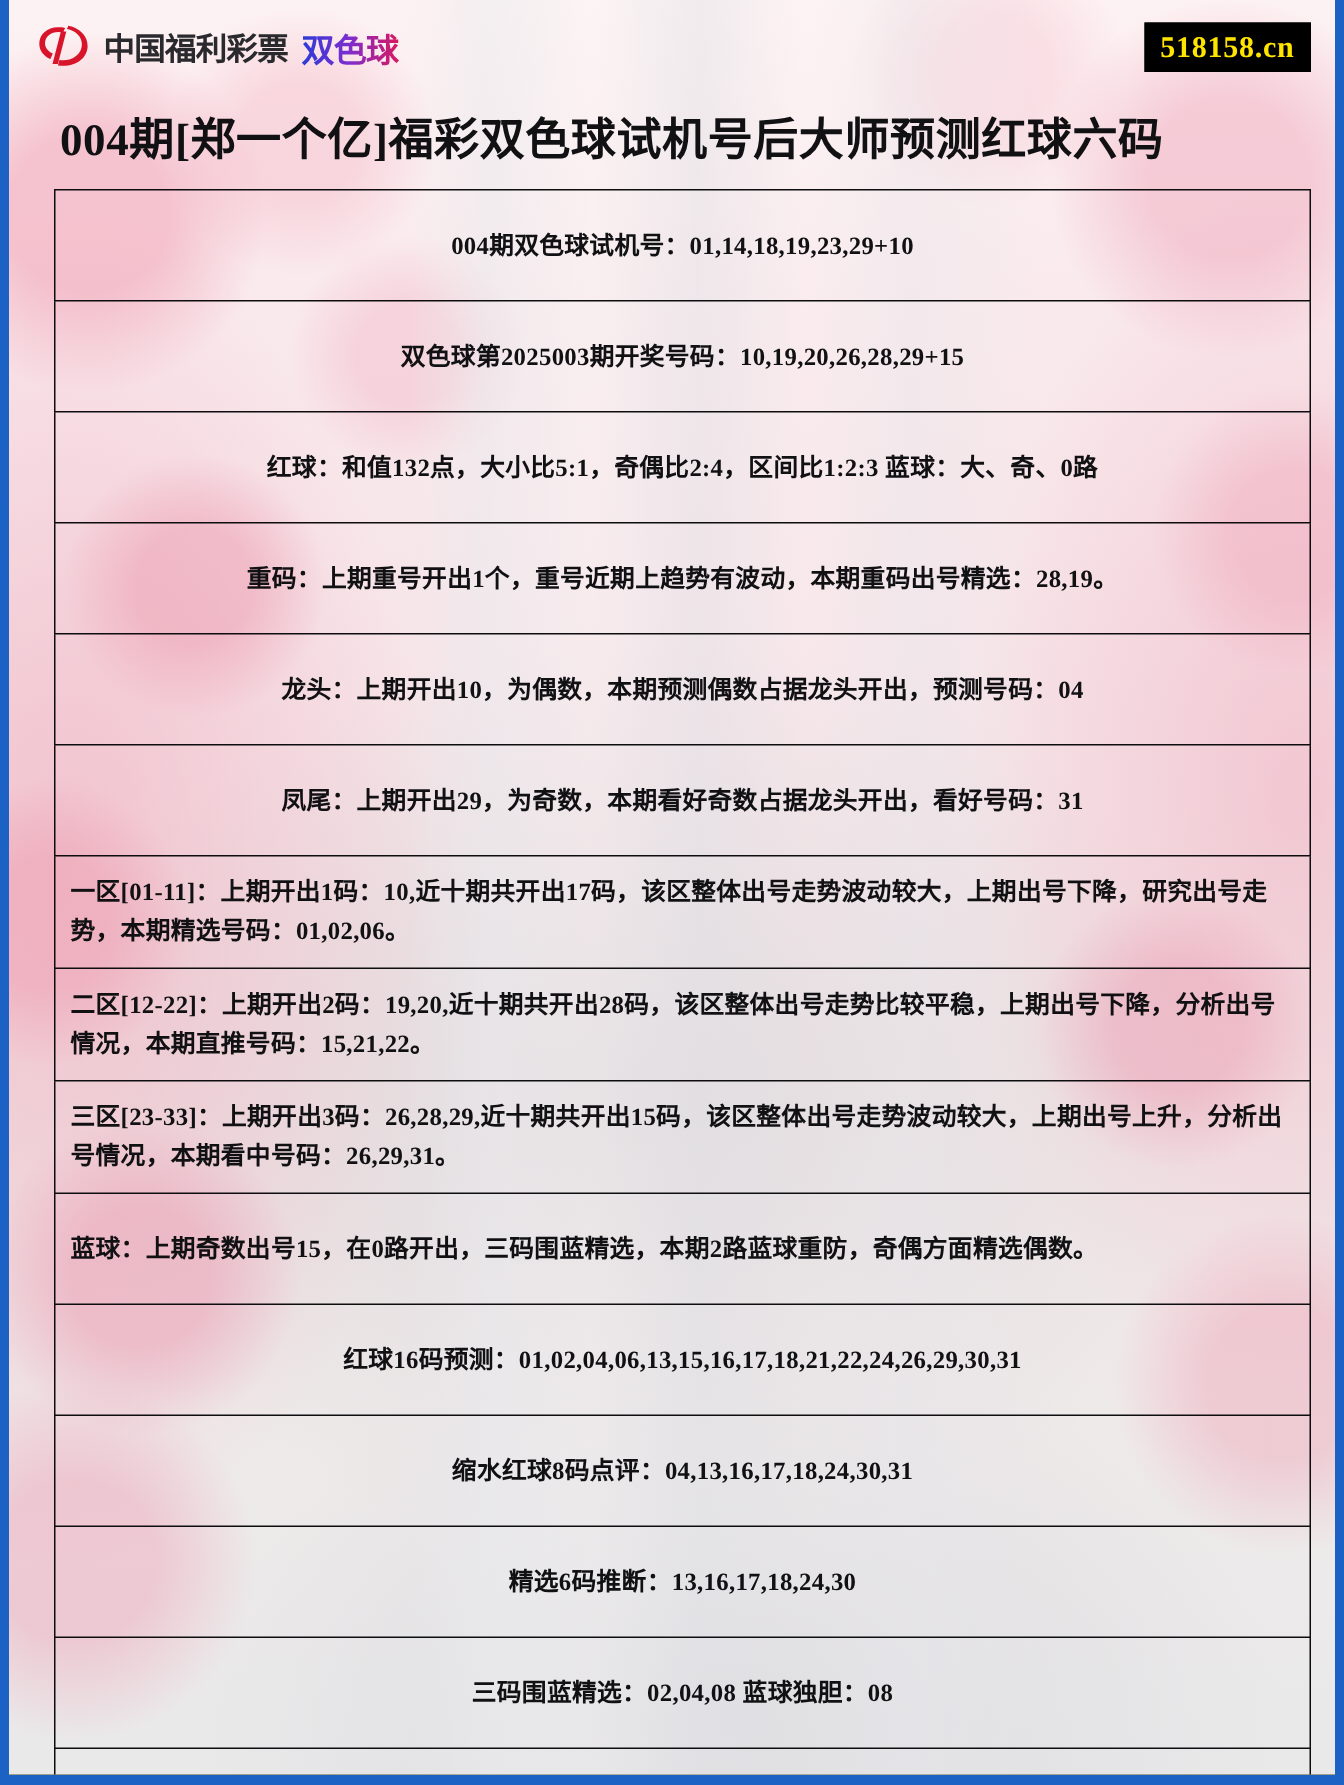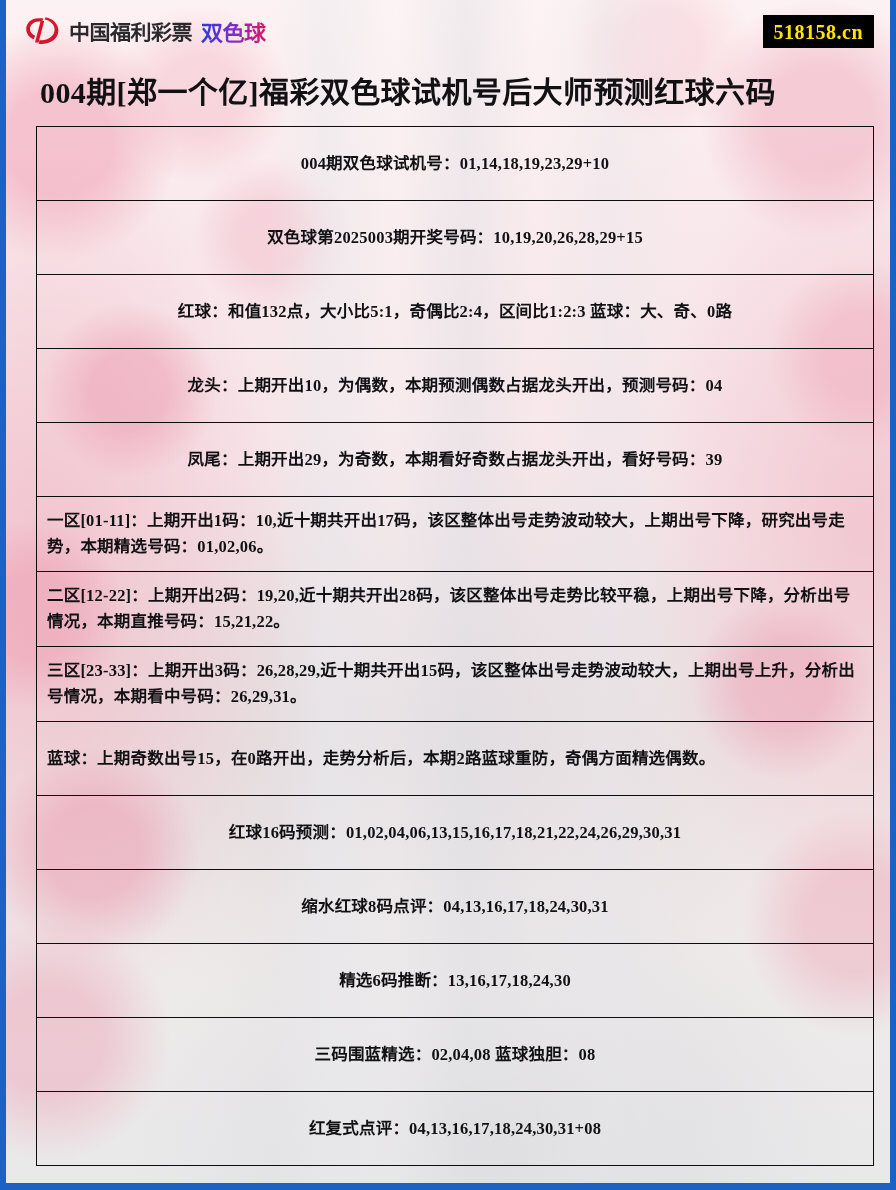--- a/index.html
+++ b/index.html
@@ -184,36 +184,39 @@
       <tr>
           <td class="center r-tall">004期双色球试机号：01,14,18,19,23,29+10</td>
         </tr>
       <tr>
           <td class="center r-tall">双色球第2025003期开奖号码：10,19,20,26,28,29+15</td>
         </tr>
       <tr>
           <td class="center r-tall">红球：和值132点，大小比5:1，奇偶比2:4，区间比1:2:3 蓝球：大、奇、0路</td>
         </tr>
       <tr>
+          <td class="center r-tall">重码：上期重号开出1个，重号近期上趋势有波动，本期重码出号精选：28,19。</td>
+        </tr>
+      <tr>
           <td class="center r-tall">龙头：上期开出10，为偶数，本期预测偶数占据龙头开出，预测号码：04</td>
         </tr>
       <tr>
-          <td class="center r-tall">凤尾：上期开出29，为奇数，本期看好奇数占据龙头开出，看好号码：39</td>
+          <td class="center r-tall">凤尾：上期开出29，为奇数，本期看好奇数占据龙头开出，看好号码：31</td>
         </tr>
       <tr>
           <td class="just r-two">一区[01-11]：上期开出1码：10,近十期共开出17码，该区整体出号走势波动较大，上期出号下降，研究出号走势，本期精选号码：01,02,06。</td>
         </tr>
       <tr>
           <td class="just r-two">二区[12-22]：上期开出2码：19,20,近十期共开出28码，该区整体出号走势比较平稳，上期出号下降，分析出号情况，本期直推号码：15,21,22。</td>
         </tr>
       <tr>
           <td class="just r-two">三区[23-33]：上期开出3码：26,28,29,近十期共开出15码，该区整体出号走势波动较大，上期出号上升，分析出号情况，本期看中号码：26,29,31。</td>
         </tr>
       <tr>
-          <td class="just r-tall">蓝球：上期奇数出号15，在0路开出，走势分析后，本期2路蓝球重防，奇偶方面精选偶数。</td>
+          <td class="just r-tall">蓝球：上期奇数出号15，在0路开出，三码围蓝精选，本期2路蓝球重防，奇偶方面精选偶数。</td>
         </tr>
       <tr>
           <td class="center r-tall">红球16码预测：01,02,04,06,13,15,16,17,18,21,22,24,26,29,30,31</td>
         </tr>
       <tr>
           <td class="center r-tall">缩水红球8码点评：04,13,16,17,18,24,30,31</td>
         </tr>
       <tr>
           <td class="center r-tall">精选6码推断：13,16,17,18,24,30</td>
         </tr>

